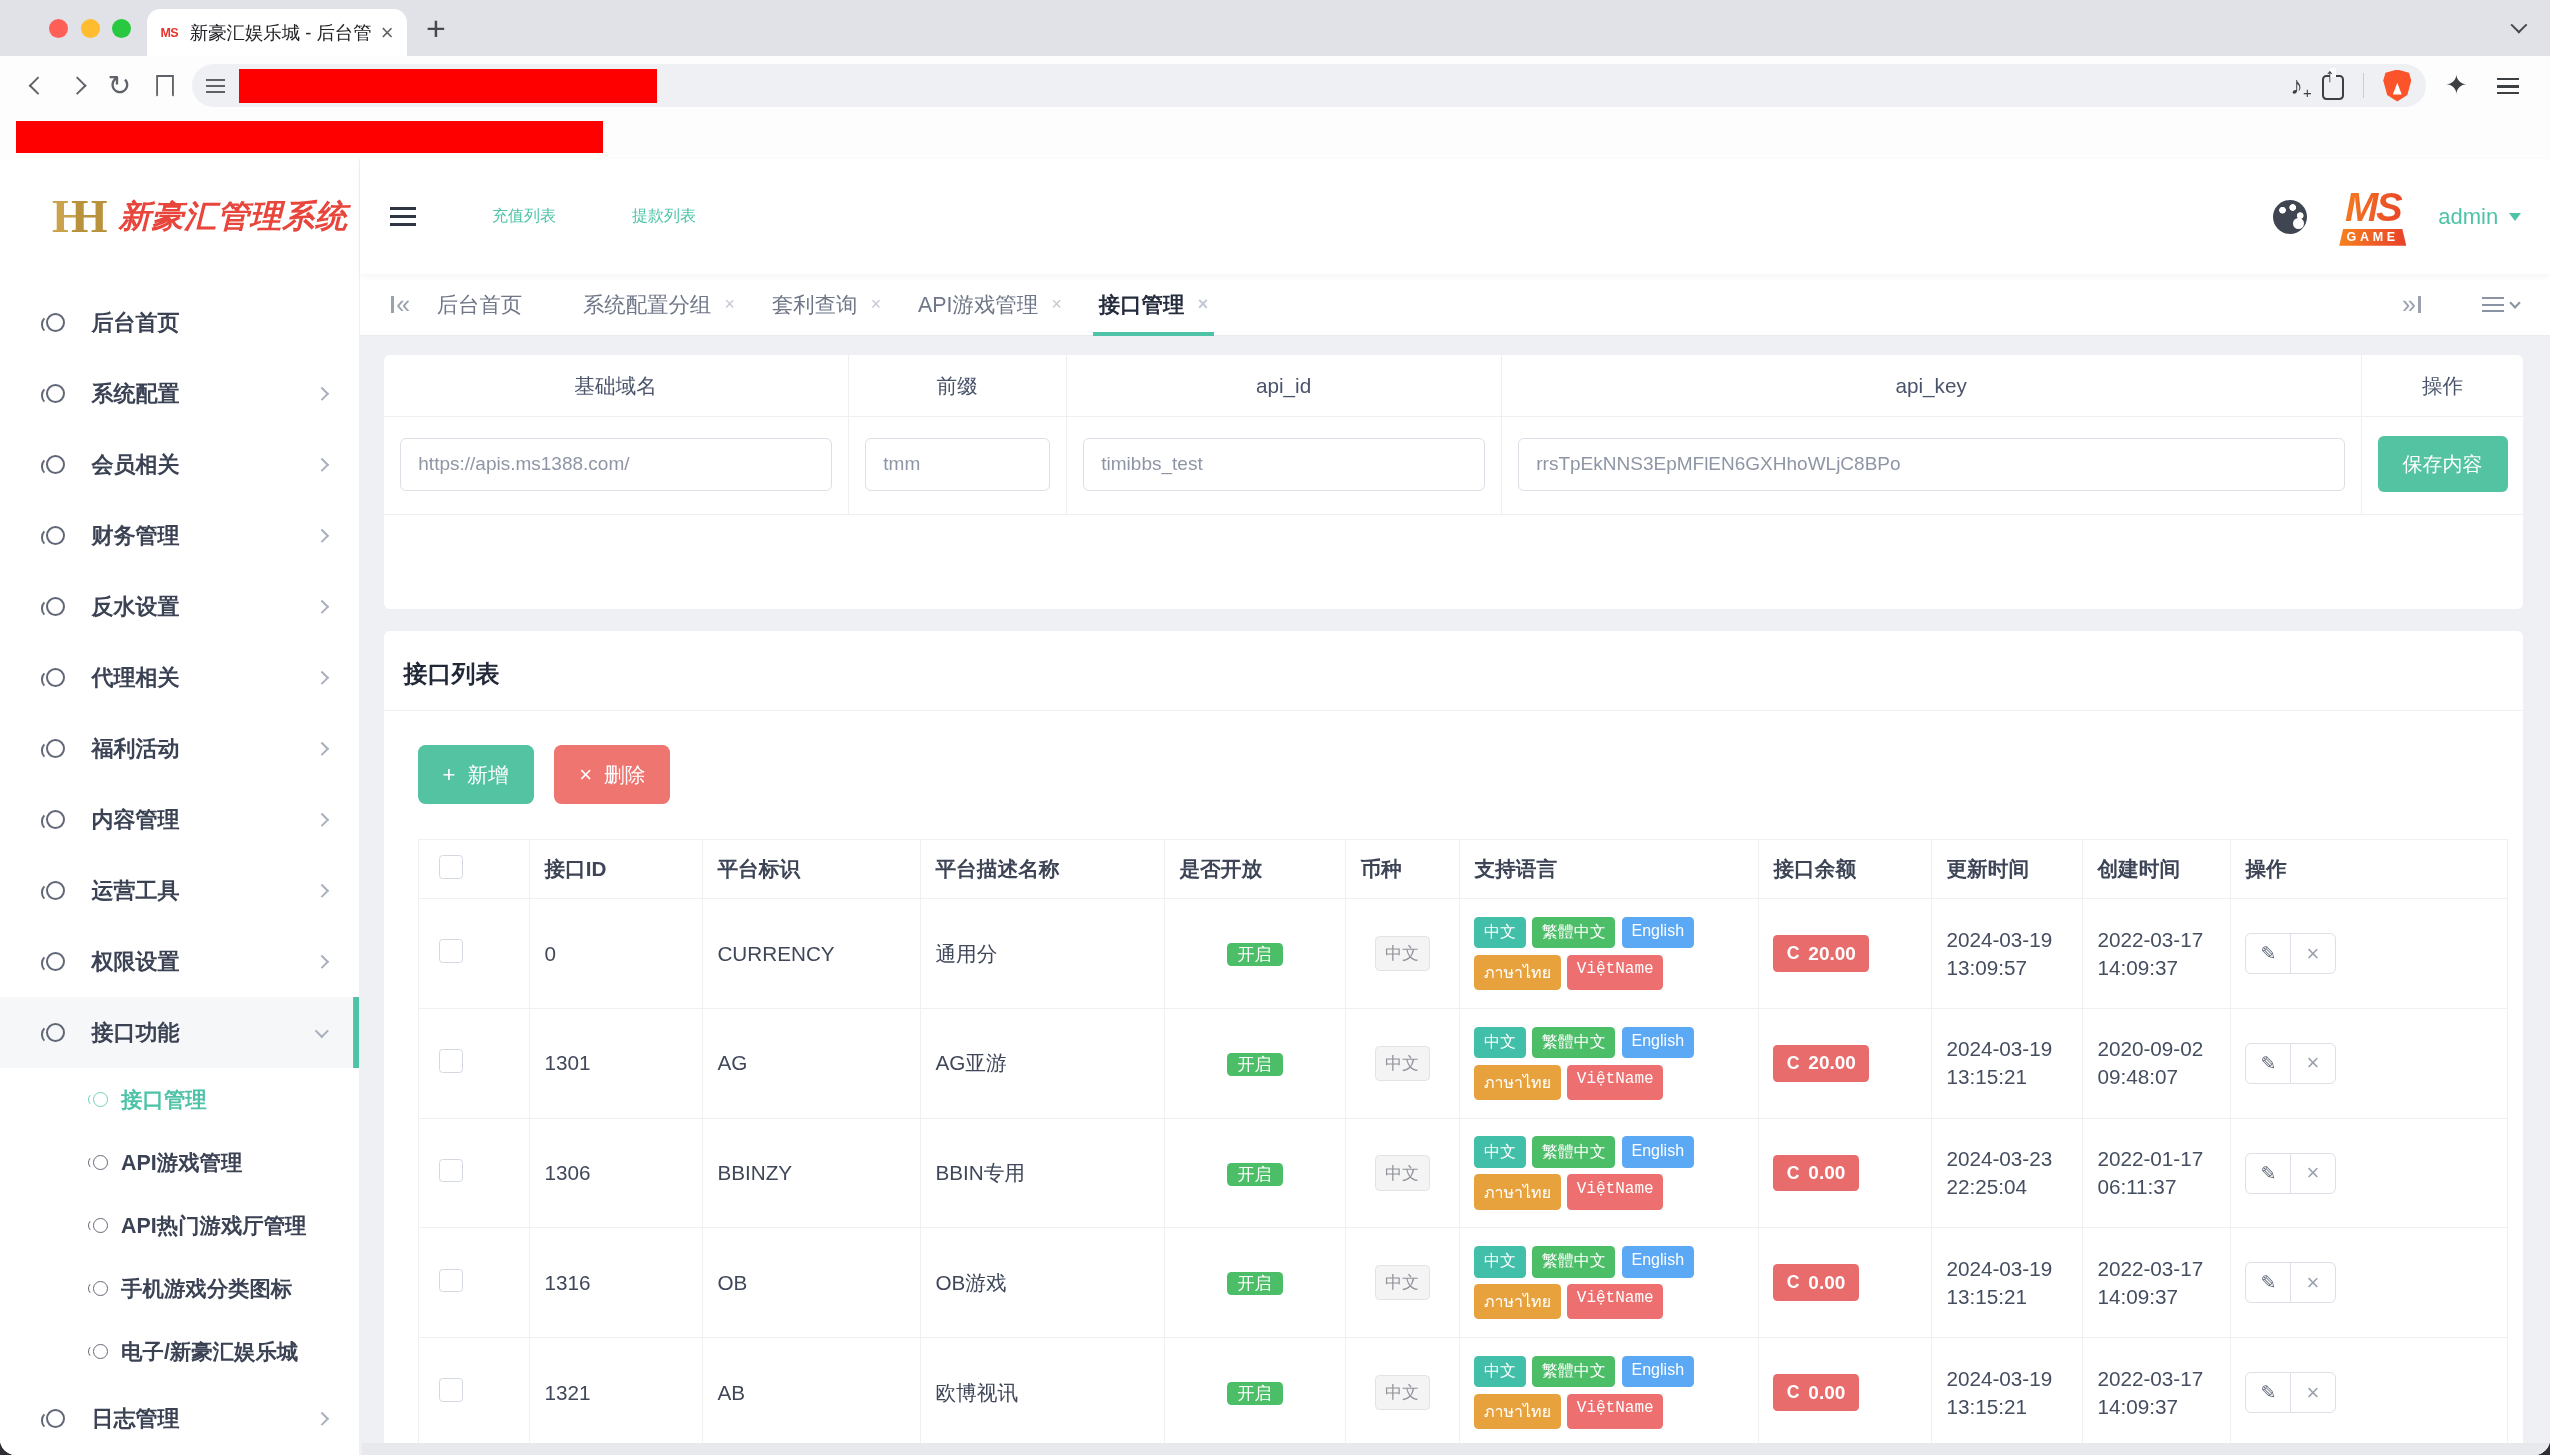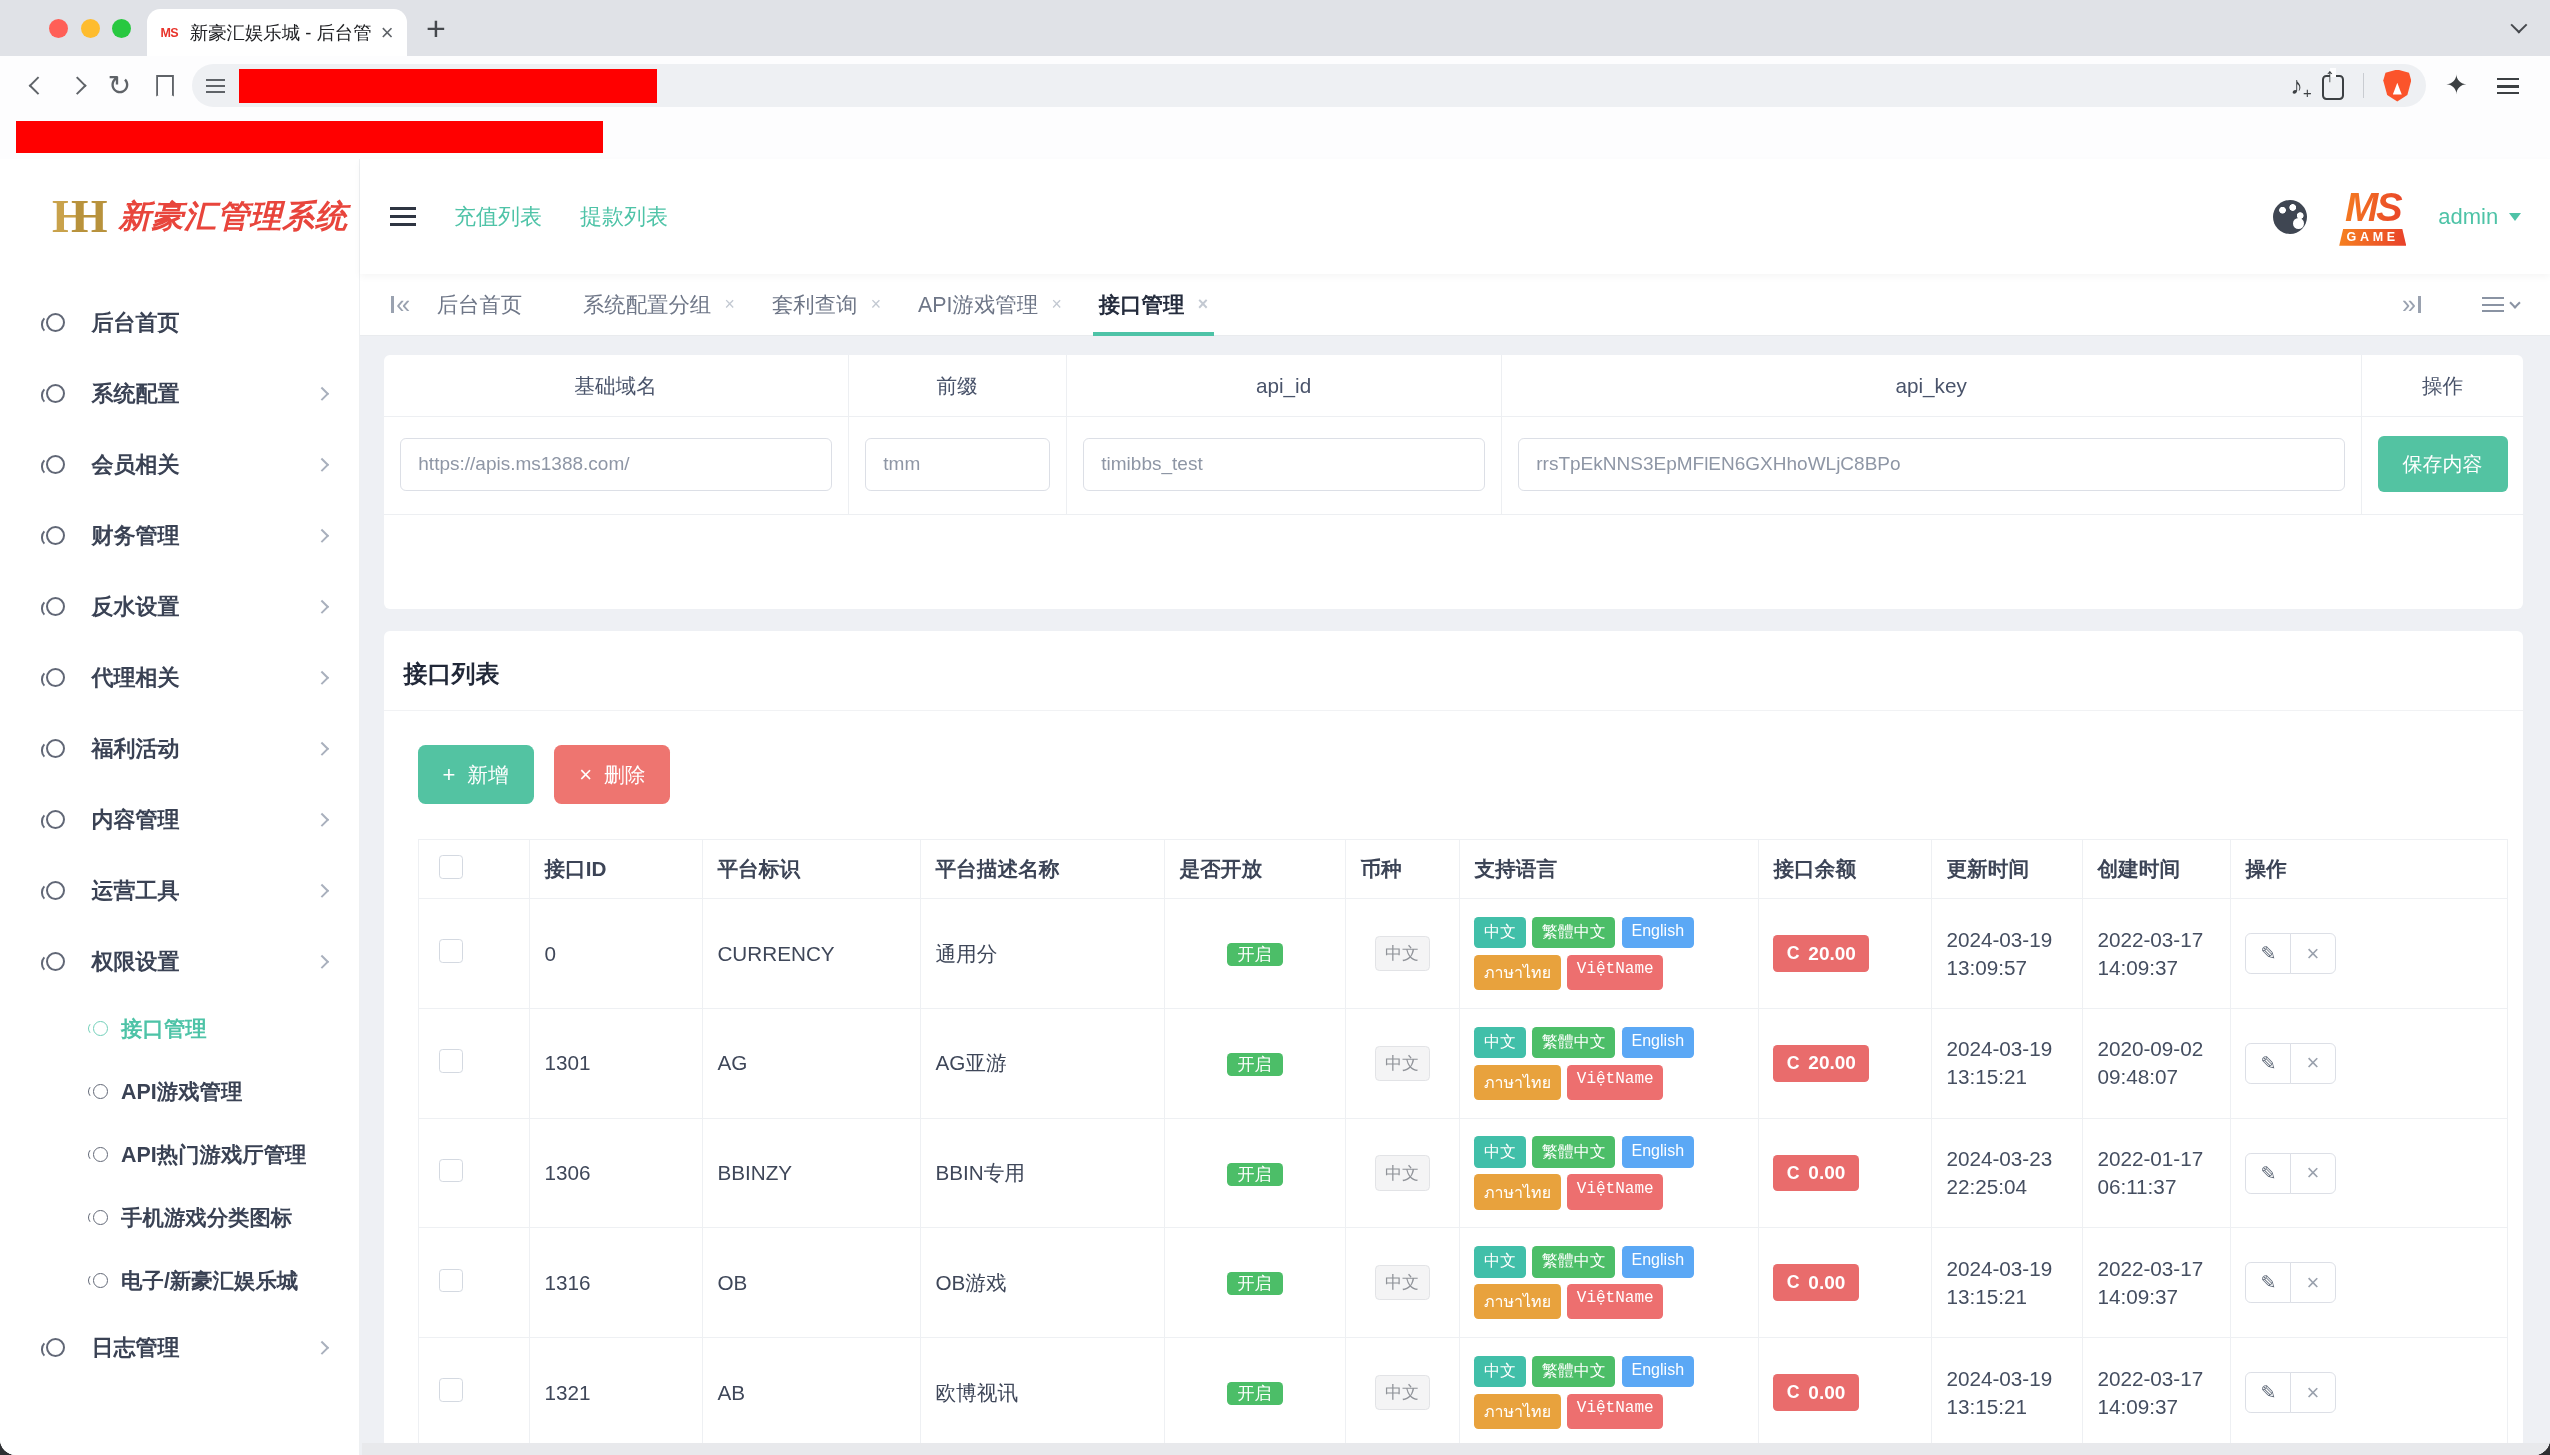--- a/index.html
+++ b/index.html
@@ -64,21 +64,21 @@
   .side-item.expanded .chev{transform:rotate(45deg);margin-top:-4.4px;}
   .sub-item{height:63px;display:flex;align-items:center;gap:13.3px;padding-left:93px;font-size:21.4px;color:#3a4254;font-weight:600;cursor:pointer;}
   .sub-item .ring-icon{width:14.8px;height:14.8px;border-width:1.8px;}
   .sub-item .ring-icon::before{width:11px;height:11px;border-width:1.8px;left:-5.9px;}
   .sub-item.active{color:var(--teal);}
 
   .main{flex:1;display:flex;flex-direction:column;min-width:0;}
   .main-header{height:115px;background:#fff;display:flex;align-items:center;padding:0 29.5px;box-shadow:0 3px 7.4px rgba(0,0,0,.04);position:relative;z-index:2;}
   .ham{width:26.6px;height:19px;border-top:3px solid #2f3542;border-bottom:3px solid #2f3542;position:relative;margin-right:38px;}
   .ham::after{content:'';position:absolute;left:0;top:5.2px;width:26.6px;height:3px;background:#2f3542;}
-  .hdr-link{font-size:22px;color:var(--teal);margin-right:38px;cursor:pointer;}
+  .hdr-link{font-size:16px;color:var(--teal);margin-right:38px;cursor:pointer;margin-left:38px;}
   .hdr-right{margin-left:auto;display:flex;align-items:center;gap:32px;}
   .palette{width:34px;height:34px;border-radius:50%;background:radial-gradient(circle at 28% 30%,#fff 0 3px,transparent 3.7px),radial-gradient(circle at 58% 22%,#fff 0 3px,transparent 3.7px),radial-gradient(circle at 80% 46%,#fff 0 3px,transparent 3.7px),#3f4652;position:relative;}
   .palette::after{content:'';position:absolute;right:3px;bottom:4.4px;width:11px;height:11px;border-radius:50%;background:#fff;}
   .msgame{text-align:center;line-height:1;}
   .msgame .ms{font-size:40px;font-weight:800;font-style:italic;background:linear-gradient(100deg,#f6821f,#e8402a);-webkit-background-clip:text;background-clip:text;color:transparent;letter-spacing:-2.2px;}
   .msgame .game{margin-top:1.5px;background:linear-gradient(100deg,#f6821f,#e8402a);color:#fff;font-size:12.5px;font-weight:700;letter-spacing:3.7px;padding:2.2px 7.4px;clip-path:polygon(6% 0,94% 0,100% 100%,0 100%);}
   .admin{display:flex;align-items:center;gap:10.3px;font-size:22px;color:var(--teal);cursor:pointer;}
   .admin-caret{width:0;height:0;border-left:6.6px solid transparent;border-right:6.6px solid transparent;border-top:8px solid var(--teal);}
 
   .tabbar{height:62px;background:#fff;border-bottom:1.5px solid #e9ebee;display:flex;align-items:center;padding:0 31px;position:relative;z-index:1;}
@@ -253,20 +253,25 @@
             <span class="side-label">运营工具</span>
             <span class="chev"></span>
           </div>
 
           <div class="side-item has-children">
             <span class="ring-icon"></span>
             <span class="side-label">权限设置</span>
             <span class="chev"></span>
           </div>
 
+          <div class="side-item expanded has-children">
+            <span class="ring-icon"></span>
+            <span class="side-label">接口功能</span>
+            <span class="chev"></span>
+          </div>
         </nav>
       <nav class="sub-menu">
 
           <div class="sub-item active">
             <span class="ring-icon"></span>
             <span class="side-label">接口管理</span>
           </div>
 
           <div class="sub-item">
             <span class="ring-icon"></span>

